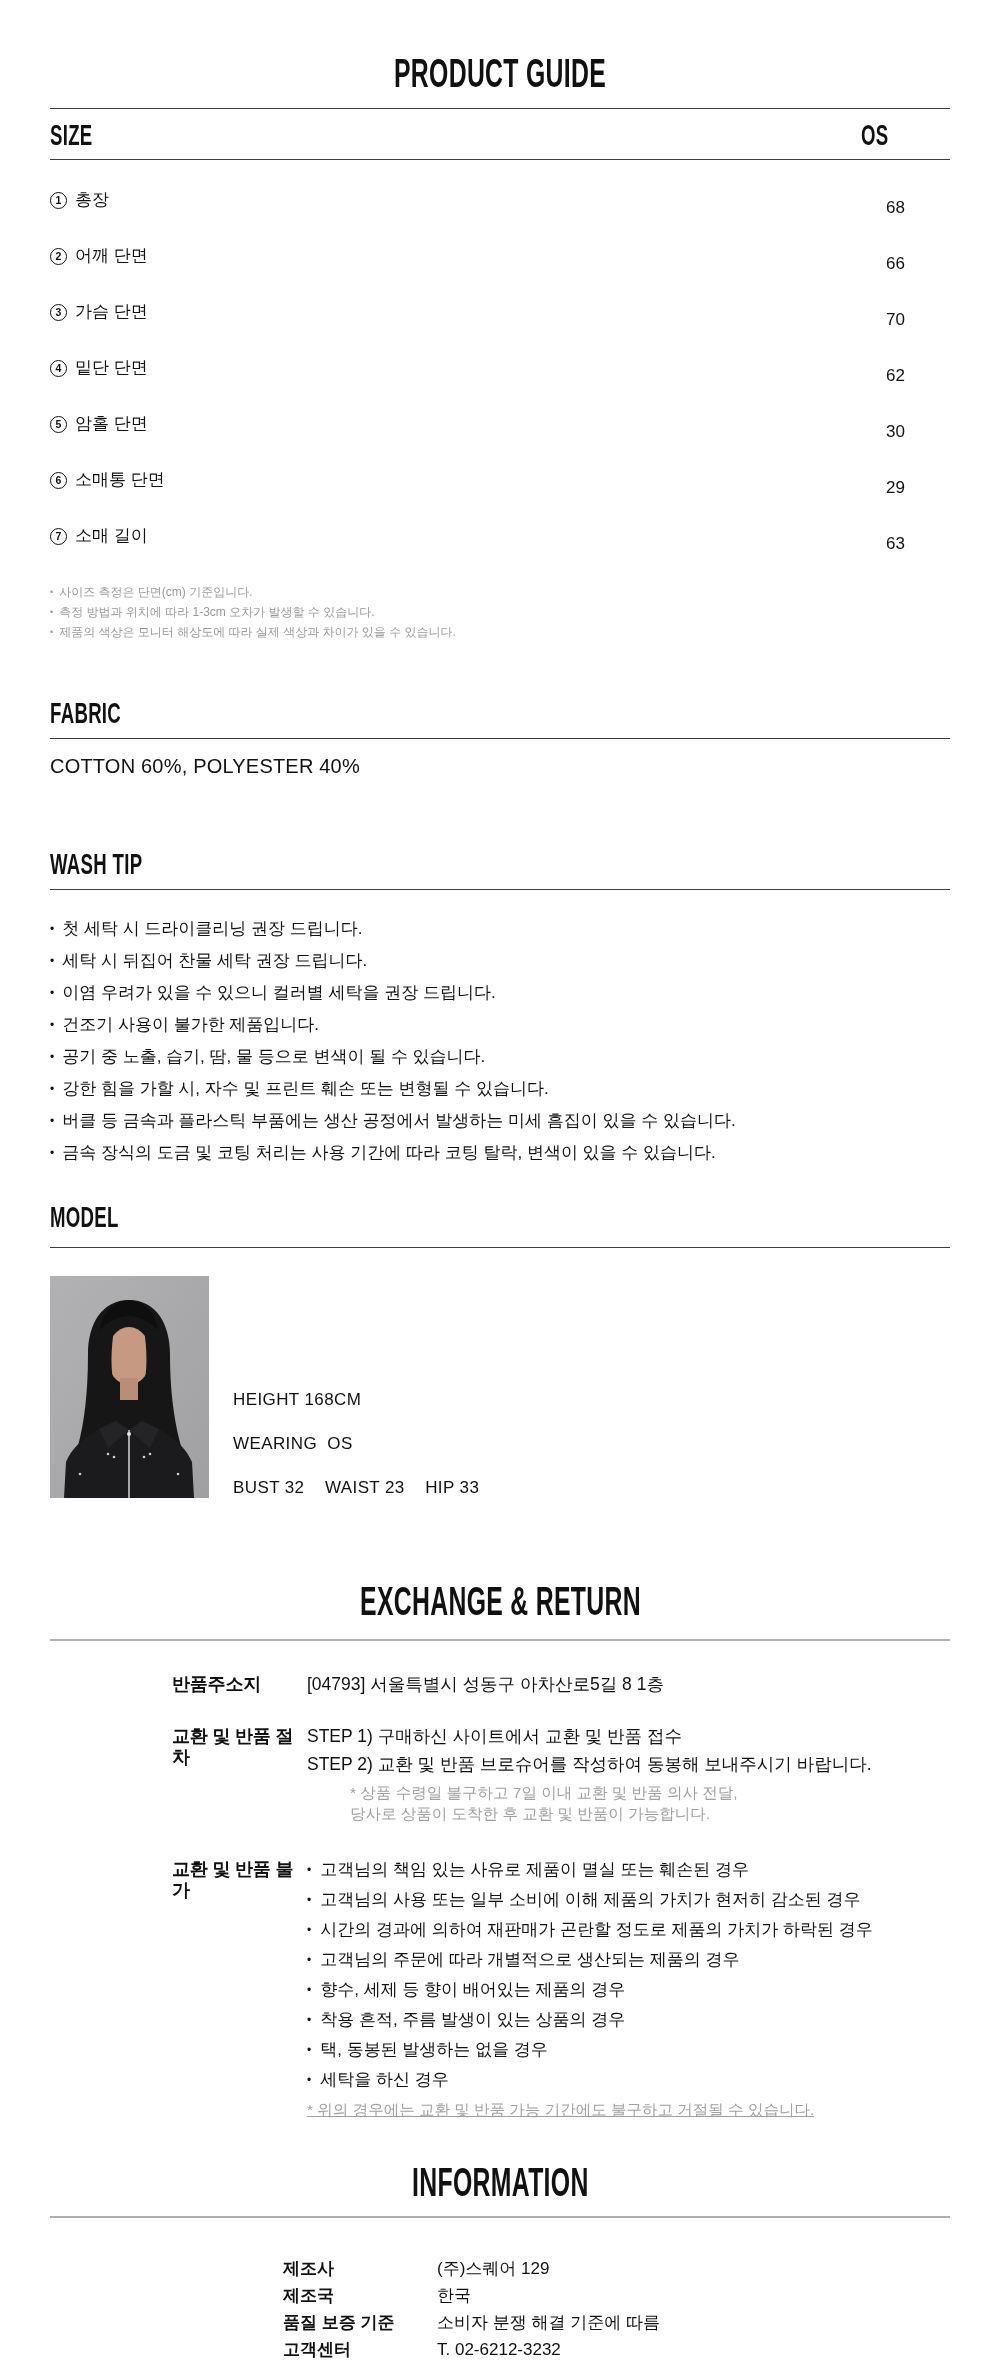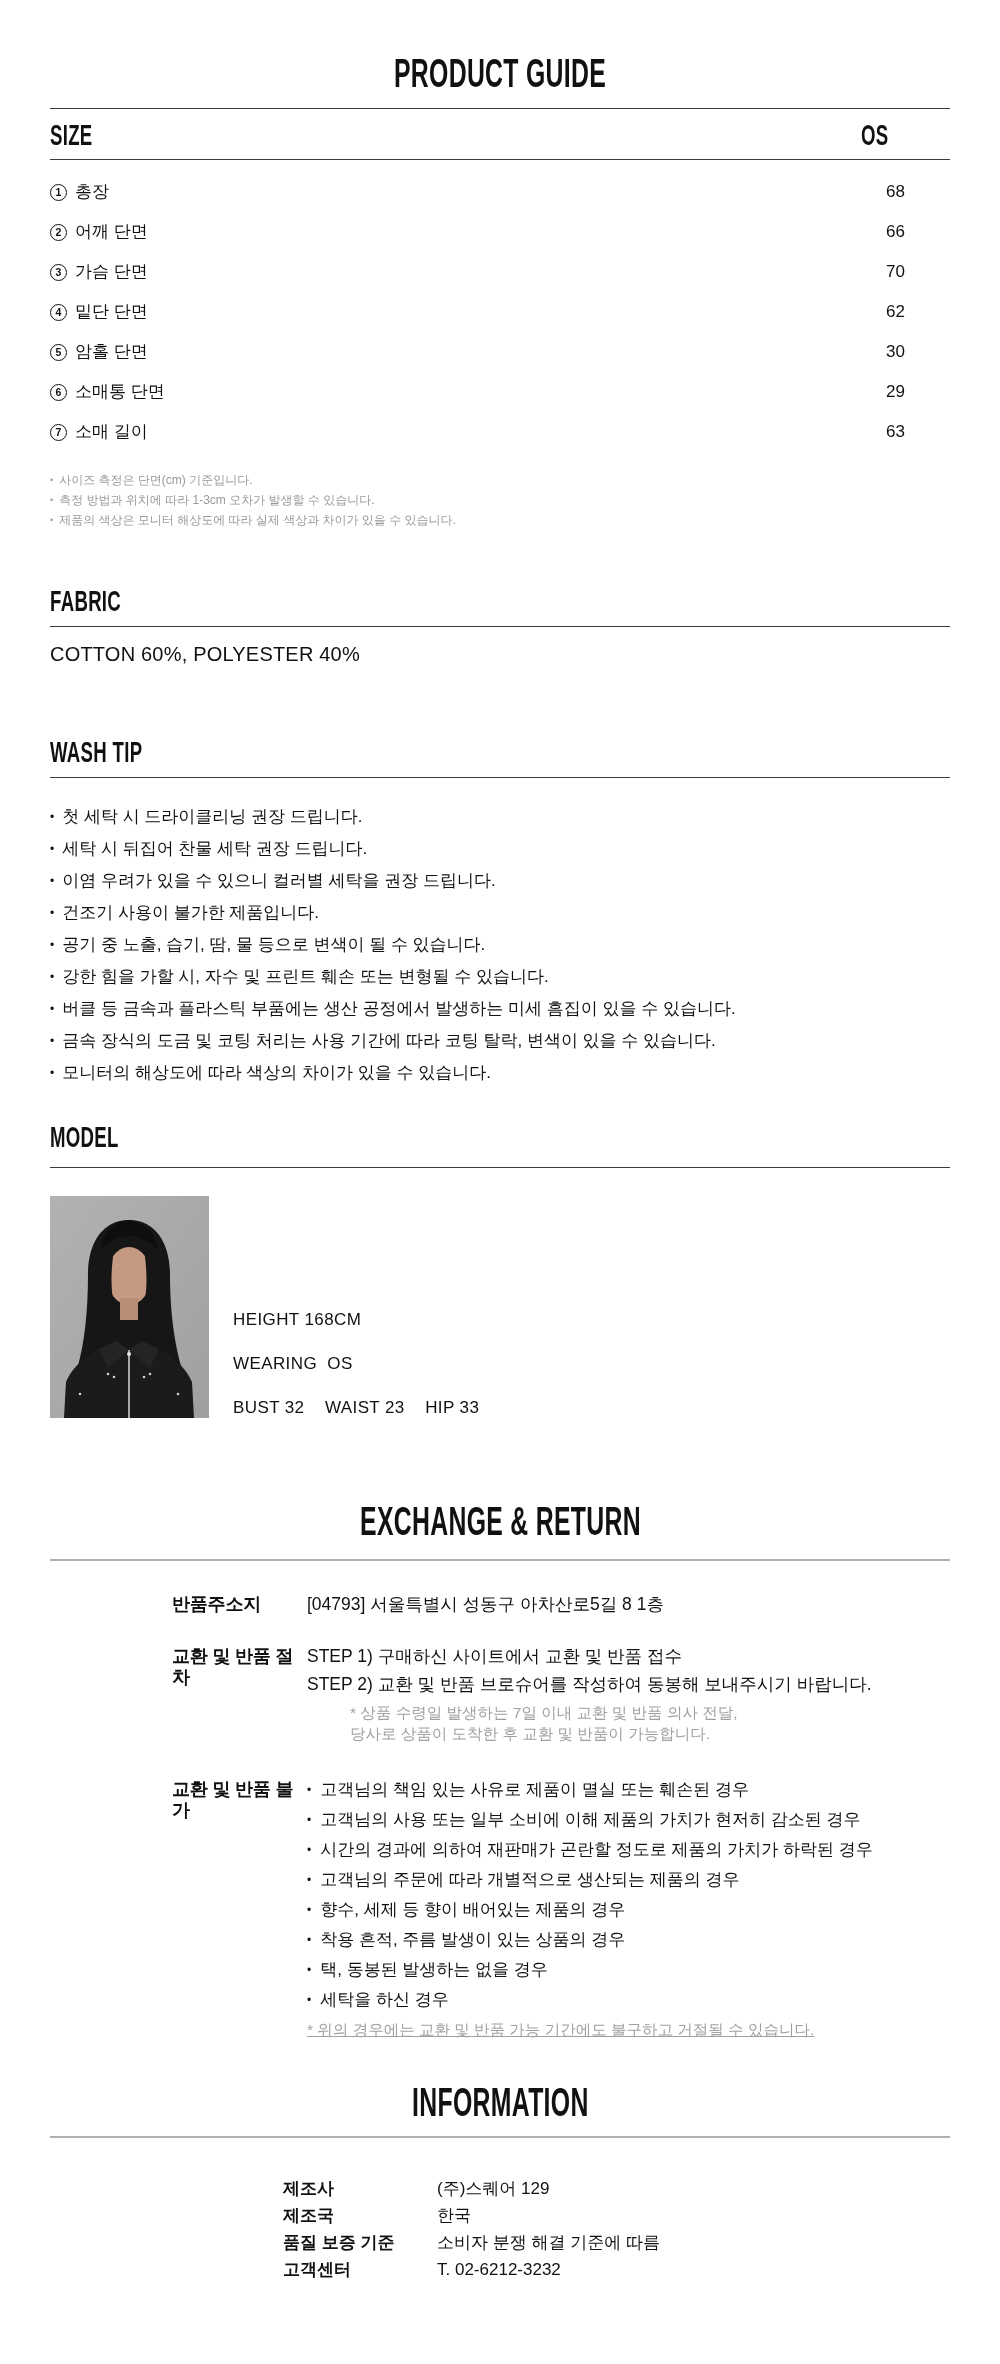--- a/index.html
+++ b/index.html
@@ -35,21 +35,21 @@
   .size-header .right { text-align: right; padding-right: 45px; }
   .hr-under-sizehead { margin-top: 8px; }
   .size-rows { margin-top: 22px; }
   .size-row { display: flex; justify-content: space-between; align-items: center; line-height: 20px; margin-bottom: 20px; font-size: 17px; }
   .size-label { display: flex; align-items: center; gap: 8px; }
   .circ {
     display: inline-flex; align-items: center; justify-content: center;
     width: 17px; height: 17px; border: 1.4px solid #111; border-radius: 50%;
     font-size: 10.5px; font-weight: 600; line-height: 1; box-sizing: border-box;
   }
-  .size-value { text-align: center; padding-right: 45px; }
+  .size-value { text-align: center; padding-right: 45px; margin-top: 16px; }
 
   .size-notes { margin-top: 28px; }
   .size-note { color: #999999; font-size: 12px; line-height: 20px; }
   .size-note::before { content: "•"; font-size: 9px; margin-right: 6px; vertical-align: 1px; }
 
   
   .h-fabric { margin-top: 55px; }
   .hr-fabric { margin-top: 9px; }
   .fabric-text { margin-top: 14px; font-size: 20px; line-height: 26px; letter-spacing: 0.2px; }
 
@@ -172,21 +172,20 @@
   <hr class="rule-dark hr-wash">
   <div class="wash-tips">
     <div class="tip">첫 세탁 시 드라이클리닝 권장 드립니다.</div>
     <div class="tip">세탁 시 뒤집어 찬물 세탁 권장 드립니다.</div>
     <div class="tip">이염 우려가 있을 수 있으니 컬러별 세탁을 권장 드립니다.</div>
     <div class="tip">건조기 사용이 불가한 제품입니다.</div>
     <div class="tip">공기 중 노출, 습기, 땀, 물 등으로 변색이 될 수 있습니다.</div>
     <div class="tip">강한 힘을 가할 시, 자수 및 프린트 훼손 또는 변형될 수 있습니다.</div>
     <div class="tip">버클 등 금속과 플라스틱 부품에는 생산 공정에서 발생하는 미세 흠집이 있을 수 있습니다.</div>
     <div class="tip">금속 장식의 도금 및 코팅 처리는 사용 기간에 따라 코팅 탈락, 변색이 있을 수 있습니다.</div>
-    <div class="tip">모니터의 해상도에 따라 색상의 차이가 있을 수 있습니다.</div>
   </div>
 
   <h2 class="section-heading h-model"><span>MODEL</span></h2>
   <hr class="rule-dark hr-model">
   <div class="model-row">
     <div class="model-photo">
       <svg width="159" height="222" viewBox="0 0 159 222" xmlns="http://www.w3.org/2000/svg">
         <defs>
           <linearGradient id="bgGrad" x1="0" y1="0" x2="1" y2="1">
             <stop offset="0" stop-color="#b2b2b4"></stop>
@@ -235,21 +234,21 @@
     <div class="ex-row">
       <div class="ex-label">반품주소지</div>
       <div class="ex-value">[04793] 서울특별시 성동구 아차산로5길 8 1층</div>
     </div>
 
     <div class="ex-row ex-row-b">
       <div class="ex-label">교환 및 반품 절차</div>
       <div>
         <div class="ex-step">STEP 1) 구매하신 사이트에서 교환 및 반품 접수</div>
         <div class="ex-step">STEP 2) 교환 및 반품 브로슈어를 작성하여 동봉해 보내주시기 바랍니다.</div>
-        <div class="ex-note ex-note-first">* 상품 수령일 발생하는 7일 이내 교환 및 반품 의사 전달,</div>
+        <div class="ex-note ex-note-first">* 상품 수령일 불구하고 7일 이내 교환 및 반품 의사 전달,</div>
         <div class="ex-note">당사로 상품이 도착한 후 교환 및 반품이 가능합니다.</div>
       </div>
     </div>
 
     <div class="ex-row ex-row-c">
       <div class="ex-label">교환 및 반품 불가</div>
       <div>
         <div class="deny-item">고객님의 책임 있는 사유로 제품이 멸실 또는 훼손된 경우</div>
         <div class="deny-item">고객님의 사용 또는 일부 소비에 이해 제품의 가치가 현저히 감소된 경우</div>
         <div class="deny-item">시간의 경과에 의하여 재판매가 곤란할 정도로 제품의 가치가 하락된 경우</div>

